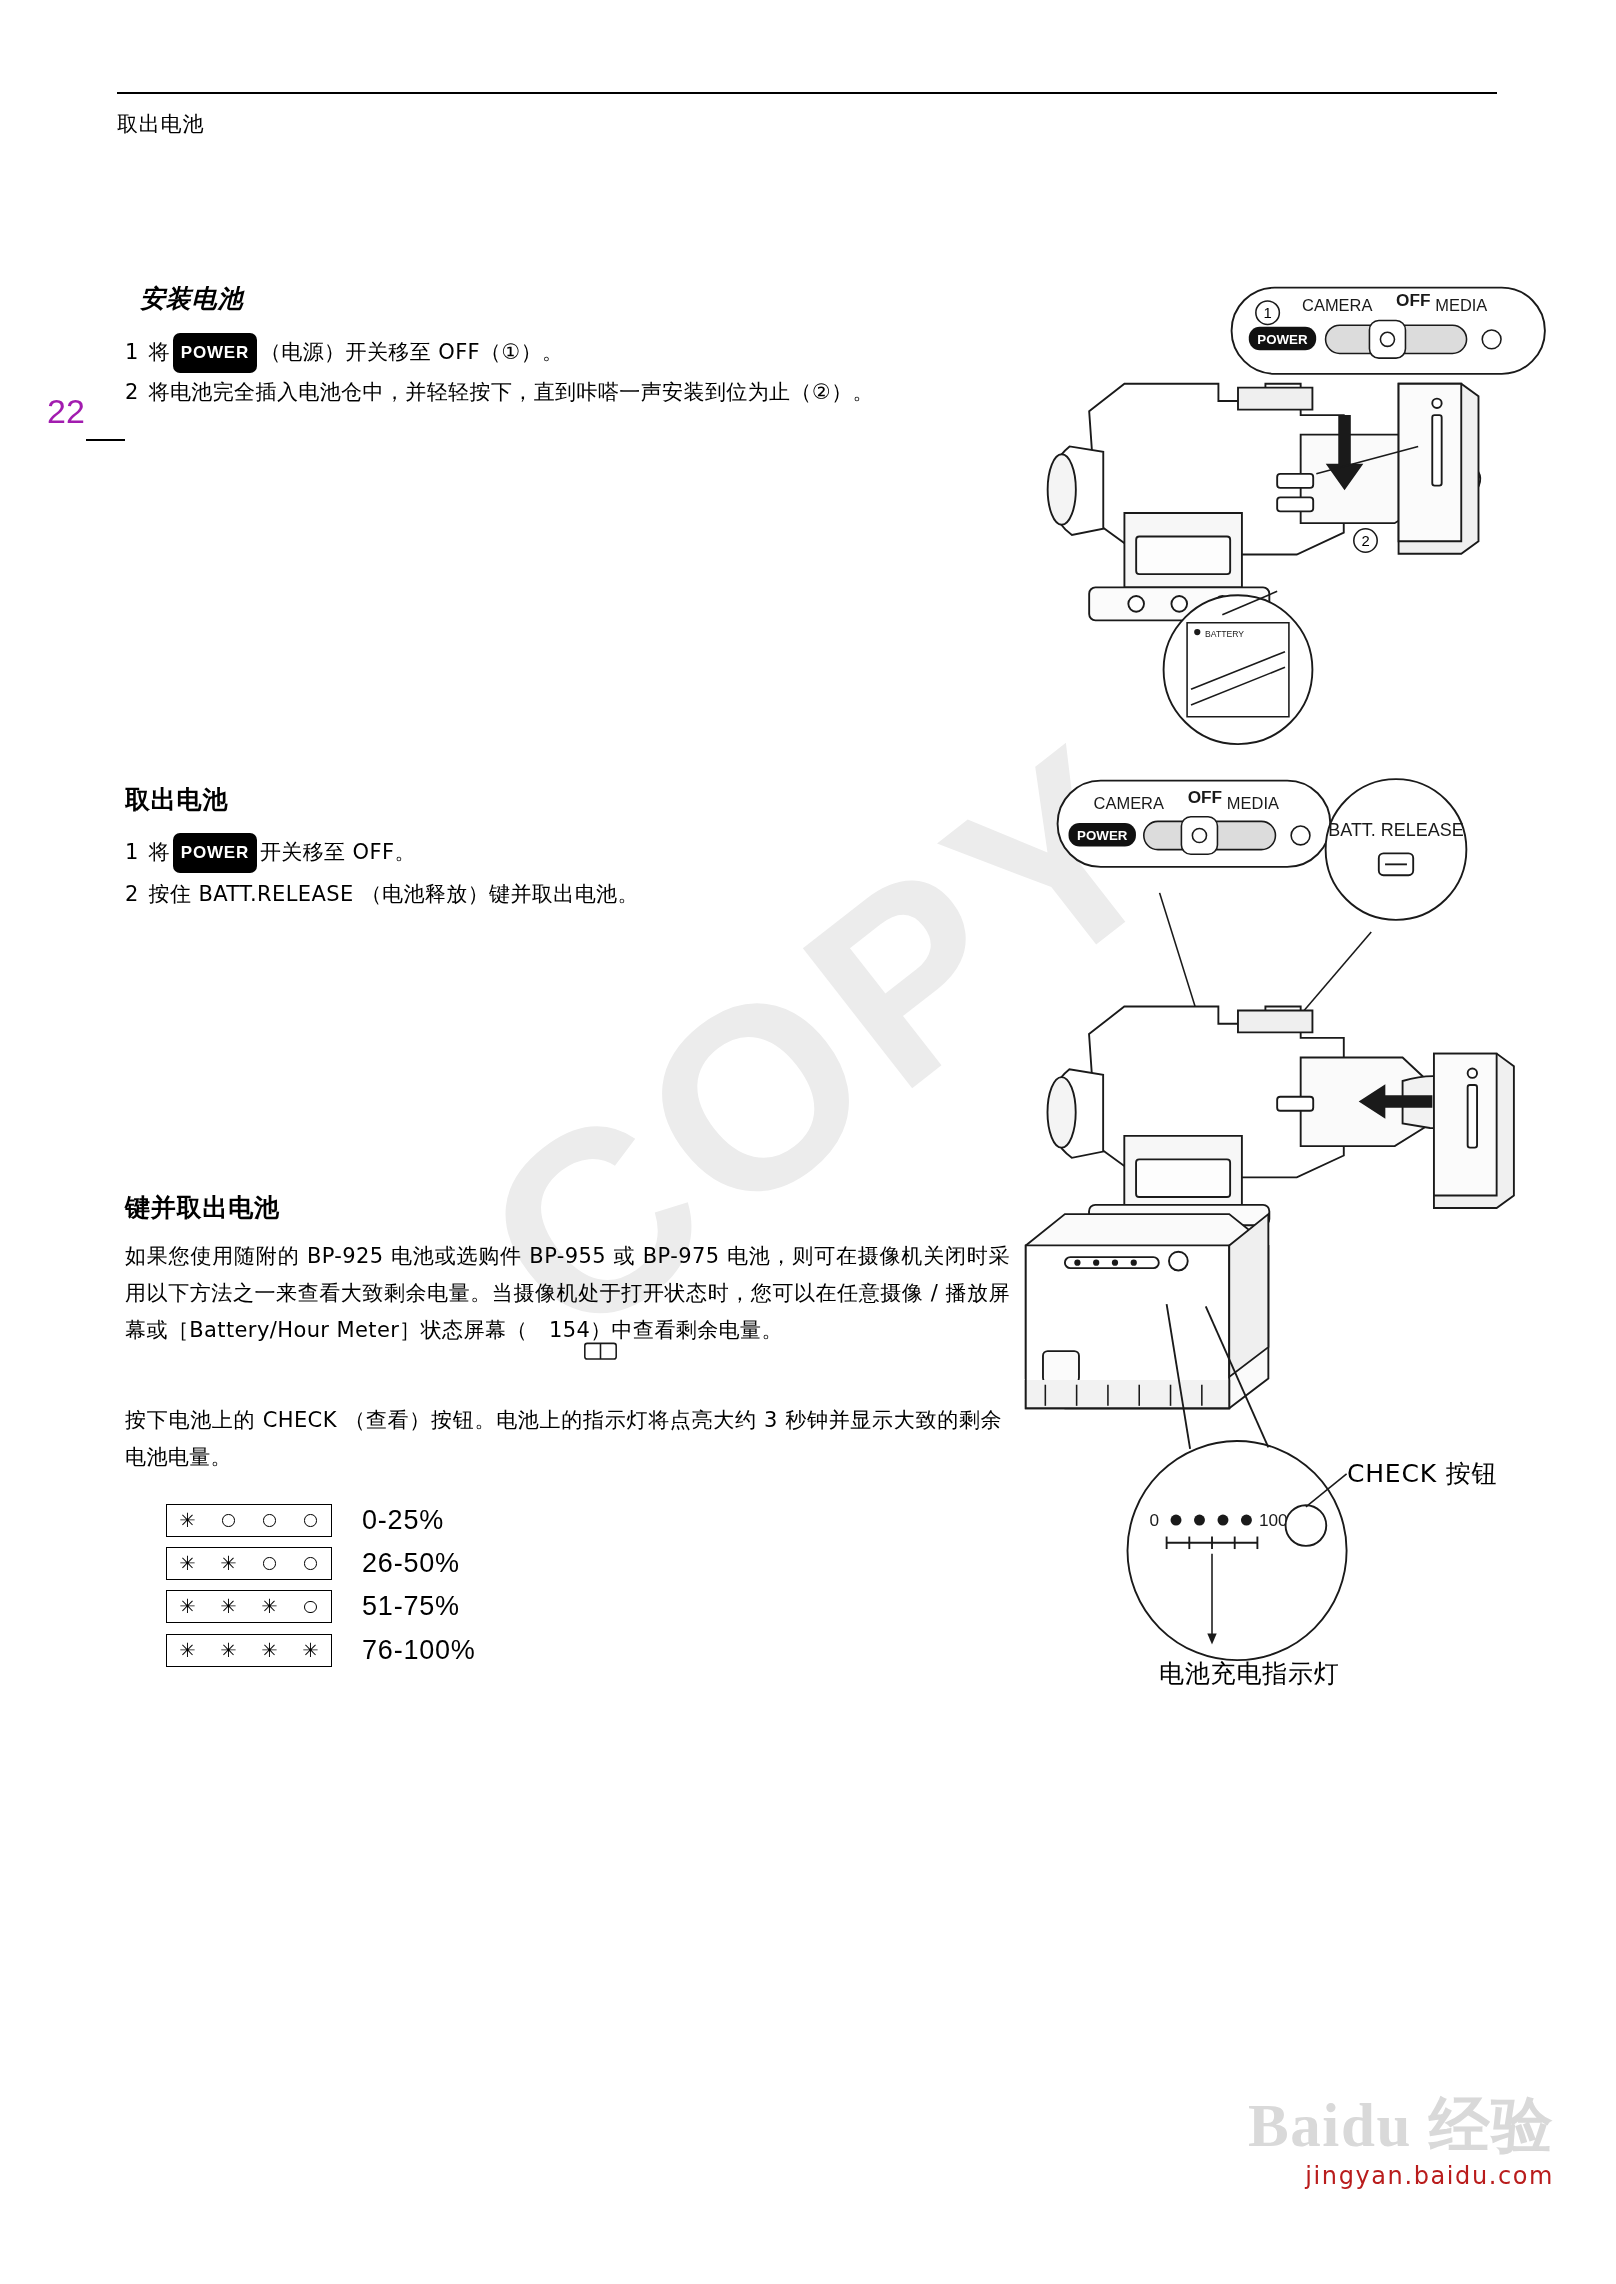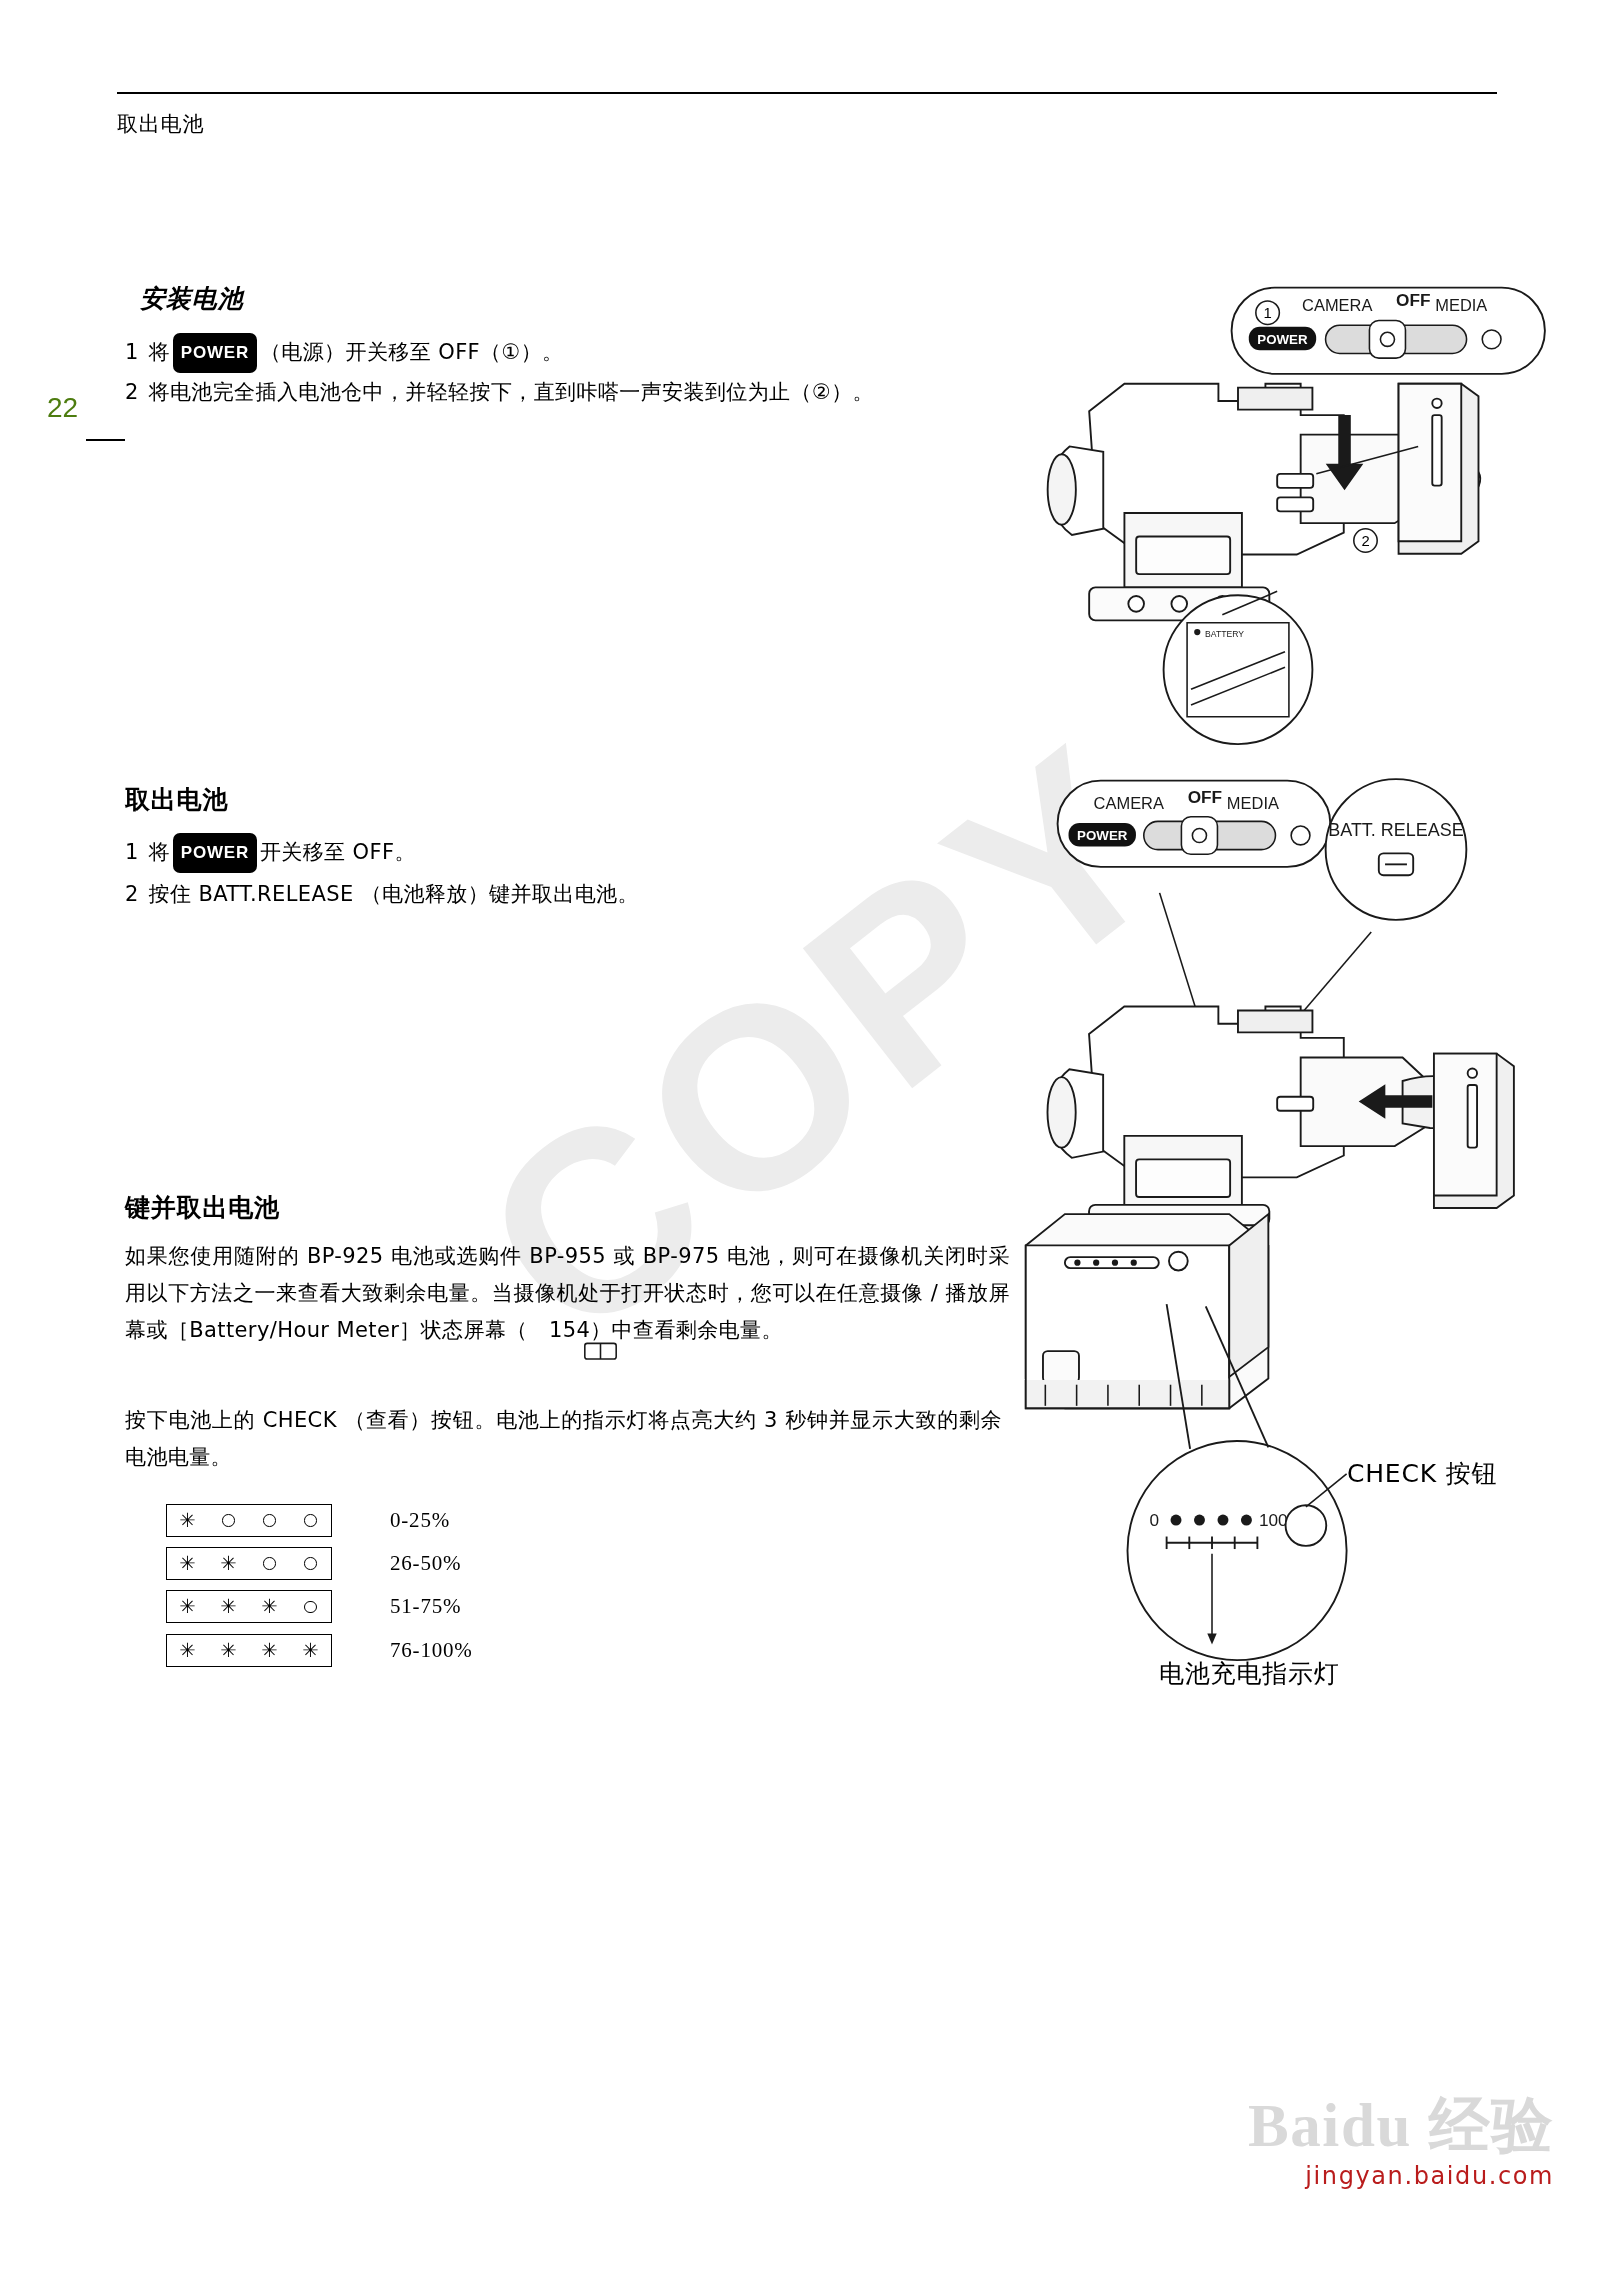--- a/index.html
+++ b/index.html
@@ -19,21 +19,21 @@
     position:absolute; left:117px; top:92px; width:1380px; height:2.3px;
     background:#000;
   }
   .header-title {
     position:absolute; left:117px; top:110px;
     font-size:21px; letter-spacing:0.8px;
   }
   
   .page-num {
     position:absolute; left:47px; top:392px;
-    font-size:28px; color:#4d7c0f; font-family:"Liberation Sans",sans-serif;
+    font-size:34px; color:#a21caf; font-family:"Liberation Sans",sans-serif;
   }
   .page-num-rule {
     position:absolute; left:86px; top:439px; width:39px; height:2.3px; background:#000;
   }
   
   .h2 {
     position:absolute; font-size:25px; font-weight:bold; letter-spacing:0.8px;
   }
   
   .step {
@@ -64,21 +64,21 @@
     width:166px; height:33px; border:1.6px solid #000; display:flex;
     align-items:center; justify-content:space-around; box-sizing:border-box;
   }
   .led { width:17px; height:17px; display:flex; align-items:center; justify-content:center;
          font-size:19px; line-height:17px; }
   .led.on::before { content:"✳"; font-size:19.6px; }
   .led.off::before {
     content:""; width:12.5px; height:12.5px; border:1.6px solid #000; border-radius:50%;
     box-sizing:border-box;
   }
-  .led-label { margin-left:58px; font-size:21px; font-family:Liberation Serif, serif; letter-spacing:0.8px;}
+  .led-label { margin-left:30px; font-size:27px; font-family:Liberation Sans, sans-serif; letter-spacing:0.8px;}
   
   .watermark {
     position:absolute; left:439px; top:893px;
     font-family:"Liberation Sans",sans-serif;
     font-size:258px; font-weight:bold; color:#ececec;
     transform:rotate(-38deg); letter-spacing:11px;
     user-select:none; z-index:0;
   }
   
   .ill { position:absolute; z-index:2; }

